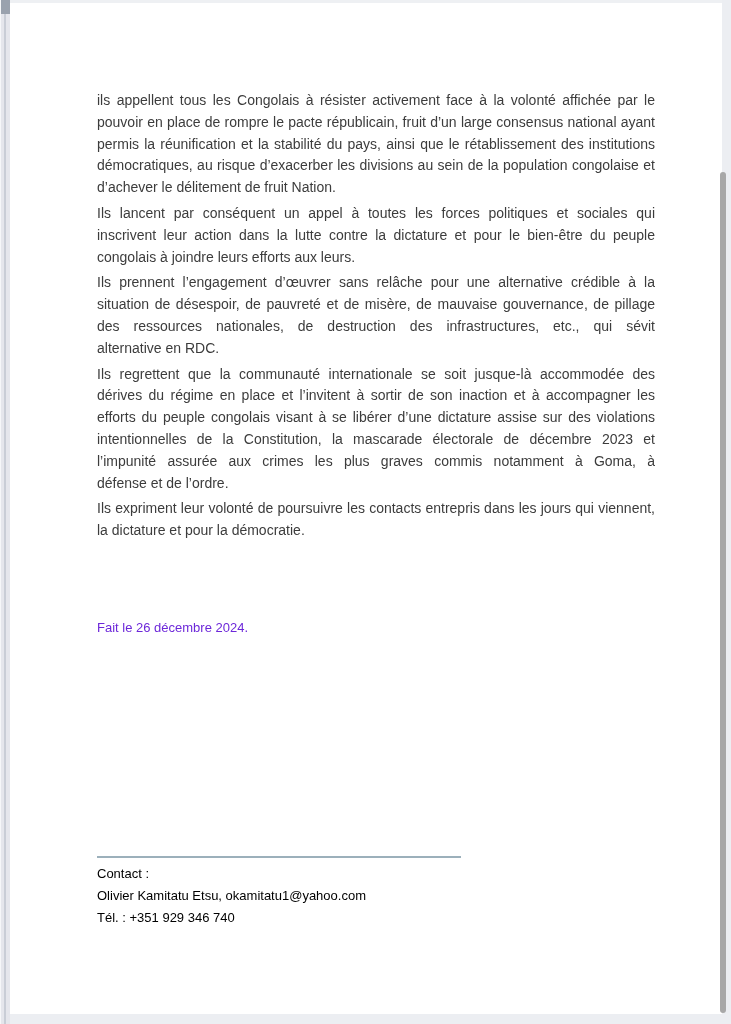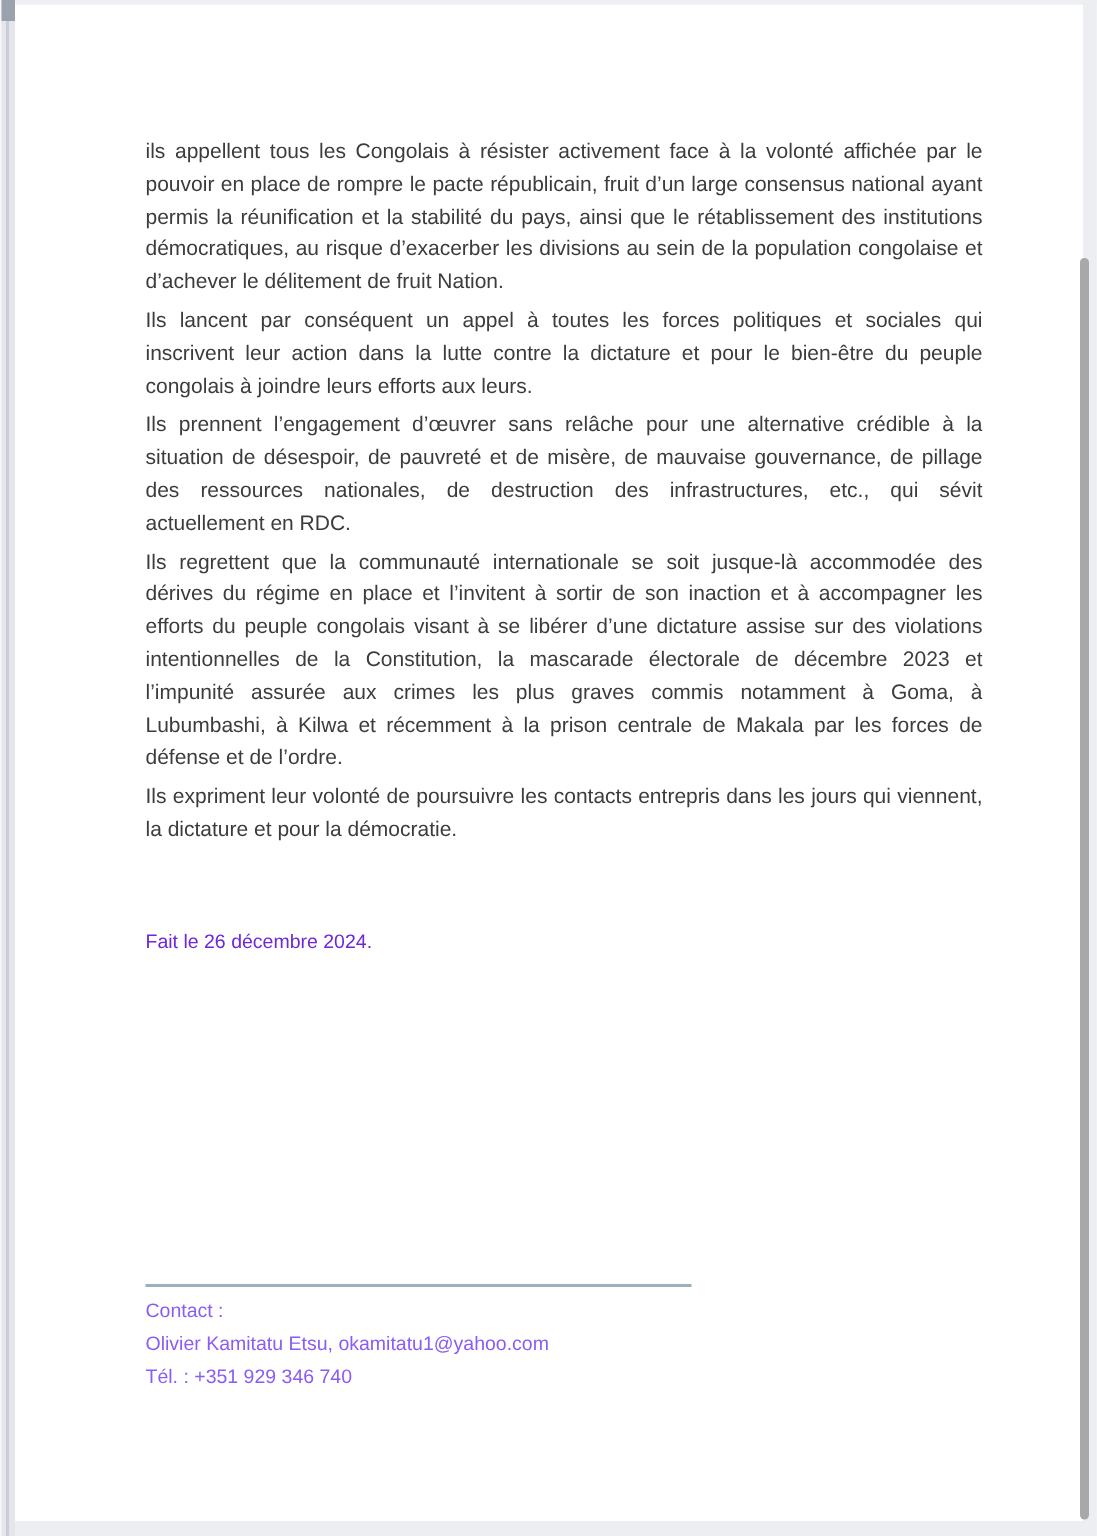--- a/index.html
+++ b/index.html
@@ -97,21 +97,21 @@
     width: 558px;
     color: #6d28d9;
     font-size: 13px;
     line-height: 21.8px;
   }
   .contact-block {
     position: absolute;
     left: 88px;
     top: 853px;
     width: 558px;
-    color: #8b5cf6;
+    color: #000000;
     font-size: 13px;
     line-height: 22px;
   }
   .contact-divider {
     width: 364px;
     height: 0;
     border-top: 2px solid #9cb0bb;
     margin-bottom: 5px;
   }
   .contact-line { text-align: left; }
@@ -133,29 +133,28 @@
         </div>
       <div class="para">
           <div class="line">Ils lancent par conséquent un appel à toutes les forces politiques et sociales qui</div>
           <div class="line">inscrivent leur action dans la lutte contre la dictature et pour le bien-être du peuple</div>
           <div class="line">congolais à joindre leurs efforts aux leurs.</div>
         </div>
       <div class="para">
           <div class="line">Ils prennent l’engagement d’œuvrer sans relâche pour une alternative crédible à la</div>
           <div class="line">situation de désespoir, de pauvreté et de misère, de mauvaise gouvernance, de pillage</div>
           <div class="line">des ressources nationales, de destruction des infrastructures, etc., qui sévit</div>
-          <div class="line">actuellement en RDC.</div>
+          <div class="line">alternative en RDC.</div>
         </div>
       <div class="para">
           <div class="line">Ils regrettent que la communauté internationale se soit jusque-là accommodée des</div>
           <div class="line">dérives du régime en place et l’invitent à sortir de son inaction et à accompagner les</div>
           <div class="line">efforts du peuple congolais visant à se libérer d’une dictature assise sur des violations</div>
           <div class="line">intentionnelles de la Constitution, la mascarade électorale de décembre 2023 et</div>
           <div class="line">l’impunité assurée aux crimes les plus graves commis notamment à Goma, à</div>
-          <div class="line">Lubumbashi, à Kilwa et récemment à la prison centrale de Makala par les forces de</div>
           <div class="line">défense et de l’ordre.</div>
         </div>
       <div class="para">
           <div class="line">Ils expriment leur volonté de poursuivre les contacts entrepris dans les jours qui viennent,</div>
           <div class="line">la dictature et pour la démocratie.</div>
         </div>
     </div>
 
     <div class="date-line">Fait le 26 décembre 2024.</div>
 

